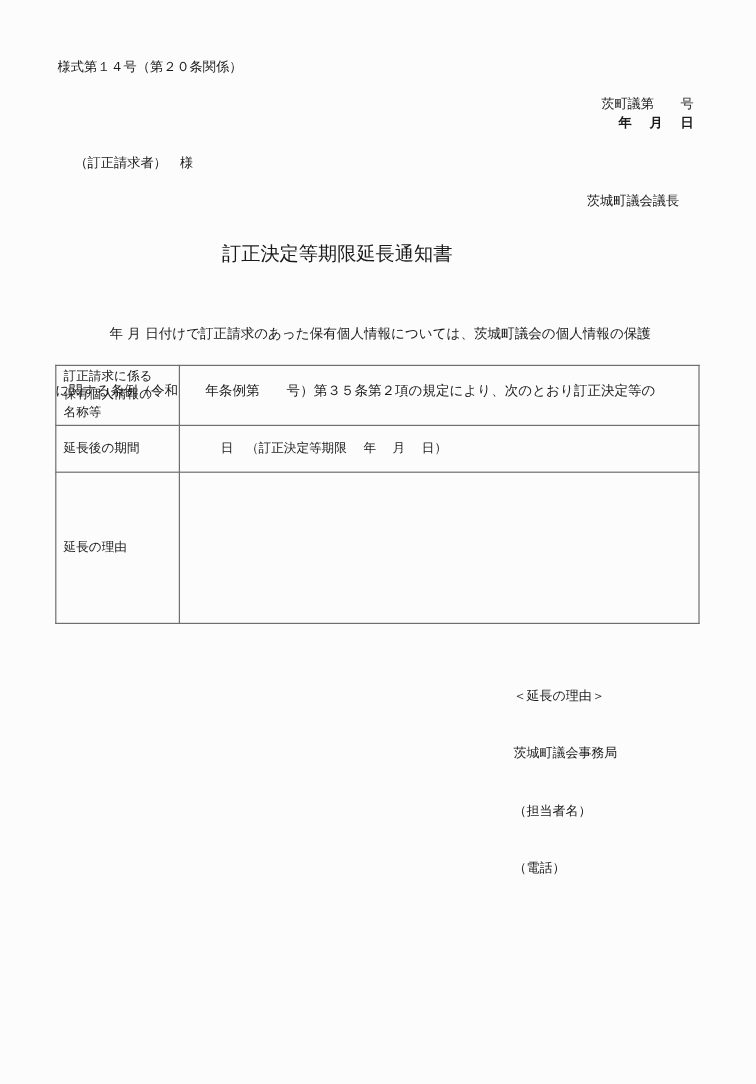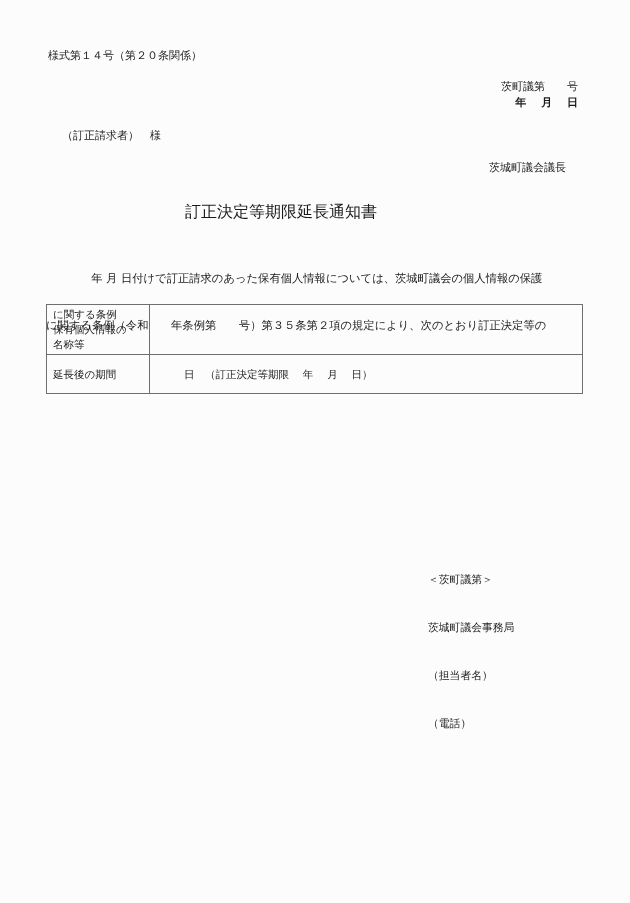--- a/index.html
+++ b/index.html
@@ -77,31 +77,35 @@
 
 <div class="body-text">
   <div>　　　　年 月 日付けで訂正請求のあった保有個人情報については、茨城町議会の個人情報の保護</div>
   <div>に関する条例（令和　　年条例第　　号）第３５条第２項の規定により、次のとおり訂正決定等の</div>
 </div>
 
 <table class="form-table">
   <tbody>
       <tr class="r1">
     <td class="label-cell">
-      <div>に関する条例</div>
+      <div>訂正請求に係る</div>
       <div>保有個人情報の</div>
       <div>名称等</div>
     </td>
     <td></td>
   </tr>
   <tr class="r2">
     <td class="label-cell">延長後の期間</td>
     <td class="period-value">日　（訂正決定等期限　 年　 月　 日）</td>
   </tr>
+  <tr class="r3">
+    <td class="label-cell">延長の理由</td>
+    <td></td>
+  </tr>
 </tbody>
   </table>
 
 <div class="contact">
-  <div>＜茨町議第＞</div>
+  <div>＜延長の理由＞</div>
   <div>茨城町議会事務局</div>
   <div>（担当者名）</div>
   <div>（電話）</div>
 </div>
 
 </body></html>

